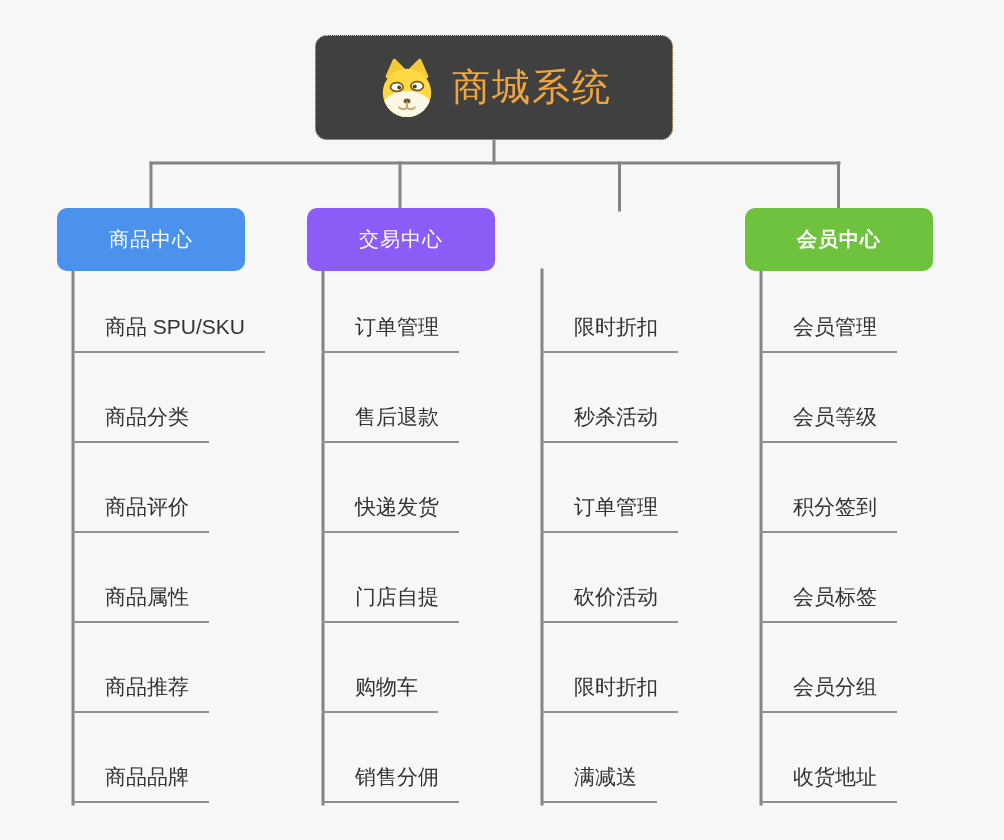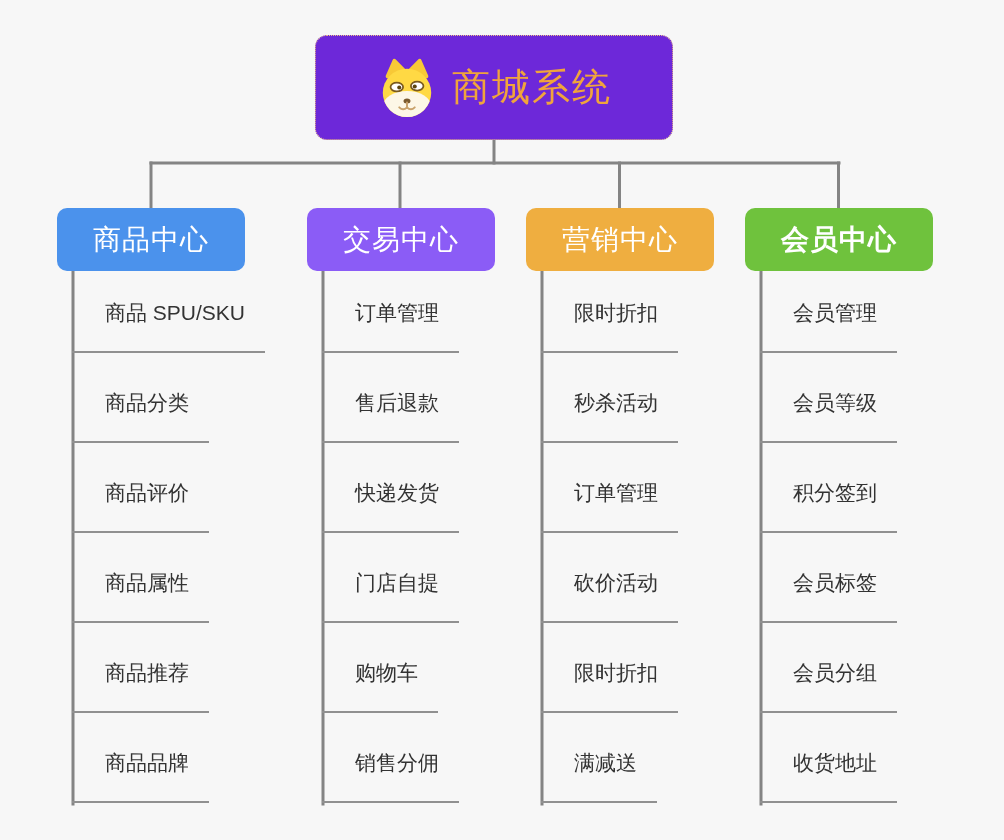--- a/index.html
+++ b/index.html
@@ -3,43 +3,43 @@
 <meta charset="utf-8">
 <style>
   * { margin:0; padding:0; box-sizing:border-box; }
   html,body { width:1004px; height:840px; }
   body { font-family:"Liberation Sans","DejaVu Sans",sans-serif; background:#f7f7f7; }
   .canvas { position:relative; width:1004px; height:840px; background:#f7f7f7; overflow:hidden; }
   .connectors { position:absolute; left:0; top:0; width:1004px; height:840px; }
 
   .root-node{
     position:absolute; left:315px; top:35px; width:358px; height:105px;
-    background:#6d28d9; border:1px dotted #f2c483; border-radius:12px;
+    background:#404040; border:1px dotted #f2c483; border-radius:12px;
     display:flex; align-items:center; justify-content:center; gap:14px;
   }
   .root-title{ font-size:38px; color:#f0a43c; letter-spacing:2px; }
   .dog-icon{ width:62px; height:62px; display:block; }
 
   .branch{
     position:absolute; top:208px; width:188px; height:63px; border-radius:10px;
-    color:#ffffff; font-size:28px; letter-spacing:1px;
+    color:#ffffff; font-size:20px; letter-spacing:1px;
     display:flex; align-items:center; justify-content:center;
     cursor:default;
   }
   .b0{ left:57px;  background:#4b92ec; }
   .b1{ left:307px; background:#8b5cf6; }
   .b2{ left:526px; background:#efae40; }
   .b3{ left:745px; background:#6fc23d;font-weight:bold; }
 
   .col{ position:absolute; top:309px; display:flex; flex-direction:column; align-items:flex-start; }
   .col0{ left:72px; } .col1{ left:322px; } .col2{ left:541px; } .col3{ left:760px; }
   .leaf{
     height:44px; margin-bottom:46px; width:-moz-fit-content; width:fit-content;
     border-bottom:2px solid #909090;
-    padding:0 20px 24px 33px; white-space:nowrap;
+    padding:0 20px 10px 33px; white-space:nowrap;
     font-size:21px; color:#333333;
     display:flex; align-items:flex-end;
   }
 </style>
 </head>
 <body>
 
 <div class="canvas">
 
   <svg class="connectors" viewBox="0 0 1004 840" xmlns="http://www.w3.org/2000/svg">
@@ -86,21 +86,20 @@
 
         <ellipse cx="32" cy="45.5" rx="3.6" ry="2.6" fill="#7a5a2e"></ellipse>
         <path d="M32,47 L32,52 M24,52 Q28,56 32,52 Q36,56 40,52" stroke="#c9a26b" stroke-width="2" fill="none" stroke-linecap="round"></path>
       </svg>
     </span>
     <span class="root-title">商城系统</span>
   </div>
 
   <div class="branch b0">商品中心</div>
   <div class="branch b1">交易中心</div>
-  <div class="branch b2">营销中心</div>
   <div class="branch b3">会员中心</div>
 
   <div class="col col0">
     <div class="leaf">商品 SPU/SKU</div>
     <div class="leaf">商品分类</div>
     <div class="leaf">商品评价</div>
     <div class="leaf">商品属性</div>
     <div class="leaf">商品推荐</div>
     <div class="leaf">商品品牌</div>
   </div>

